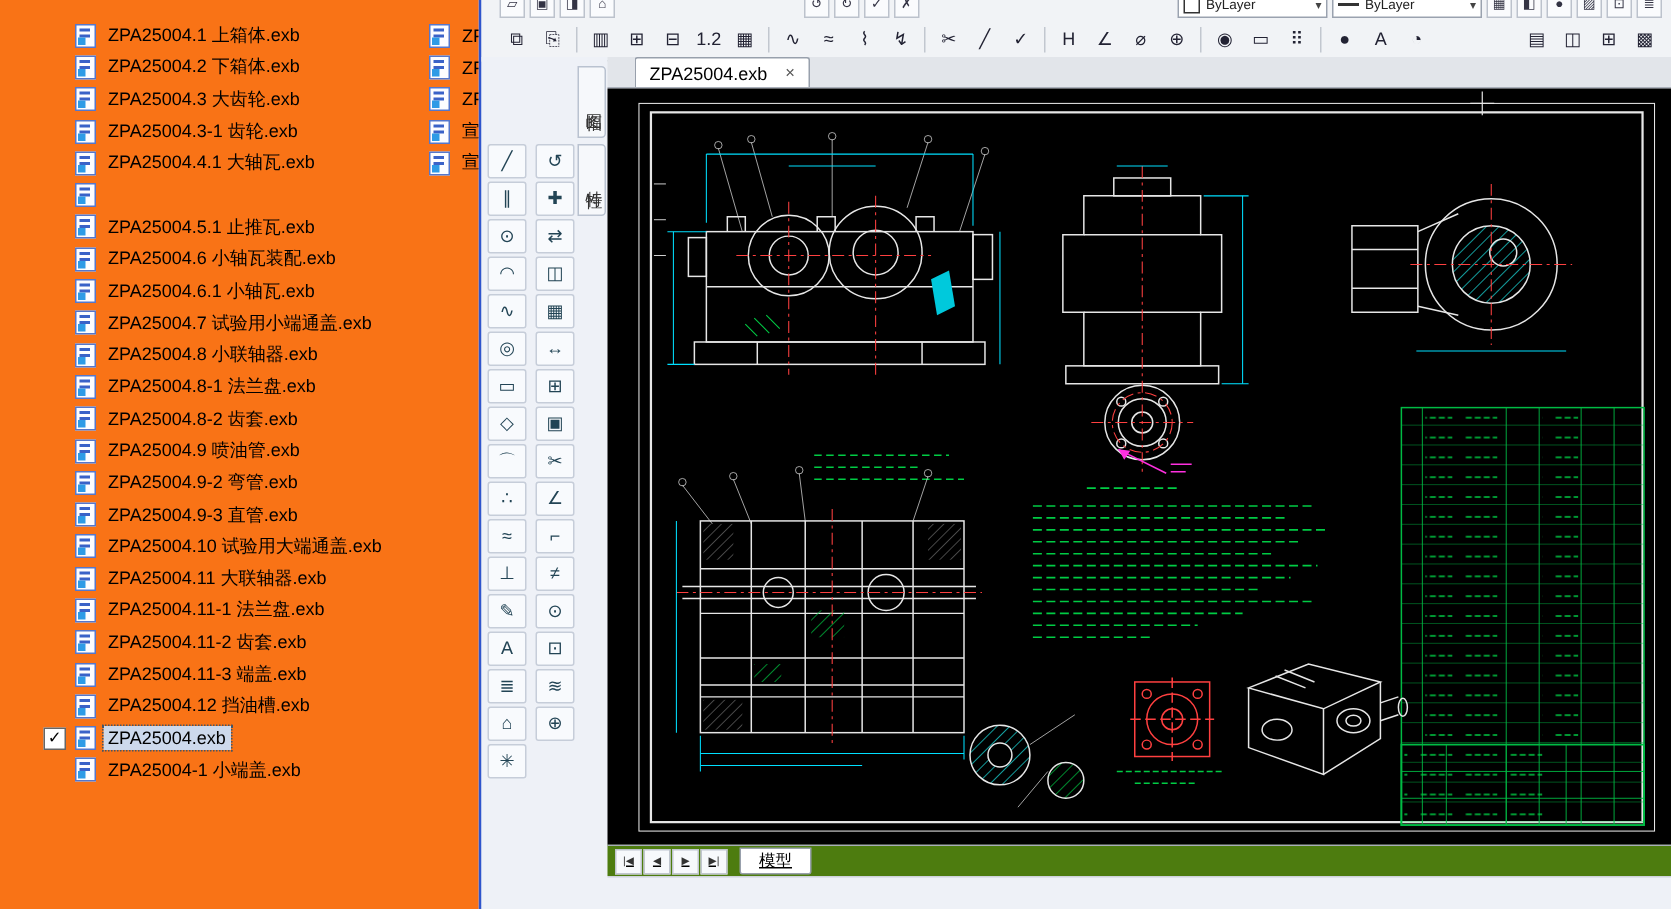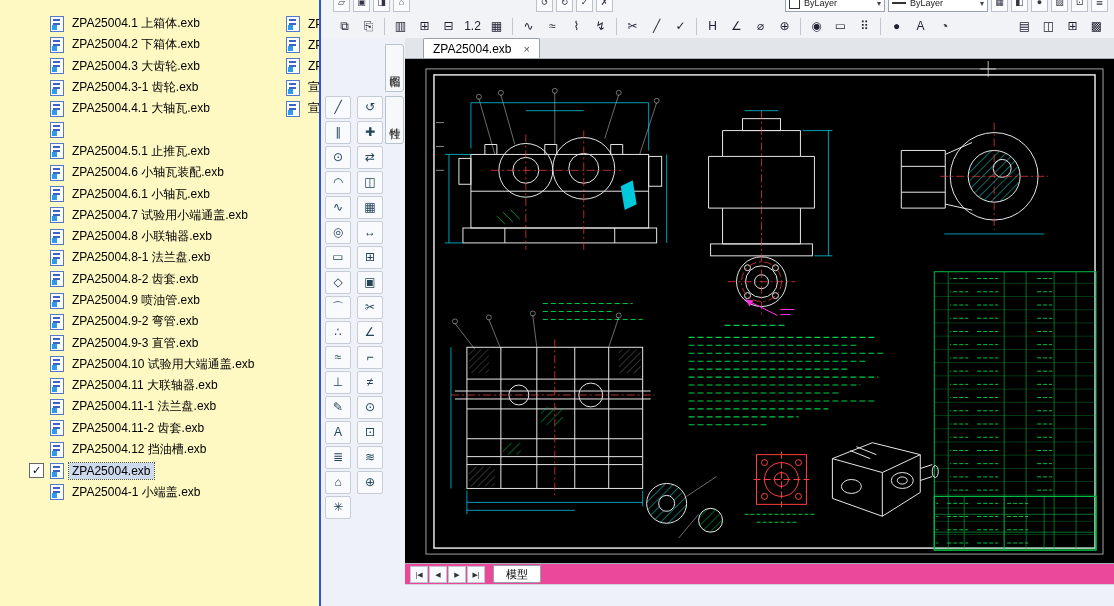--- a/index.html
+++ b/index.html
@@ -2,21 +2,21 @@
 <html><head>
 <meta charset="utf-8">
 <style>
   html,body{margin:0;padding:0;}
   body{
     width:1114px;height:606px;position:relative;overflow:hidden;
     font-family:"Liberation Sans","DejaVu Sans",sans-serif;
     background:#eef1f7;font-size:12px;color:#000;
   }
   
-  #file-panel{position:absolute;left:0;top:0;width:319px;height:606px;background:#fef9c3;z-index:3;}
+  #file-panel{position:absolute;left:0;top:0;width:319px;height:606px;background:#f97316;z-index:3;}
   #file-rows{position:relative;margin-top:13px;}
   .frow{position:relative;height:21.3px;display:flex;align-items:center;padding-left:50px;white-space:nowrap;}
   .chk{position:absolute;left:29px;top:3px;width:13px;height:13px;border:1px solid #666;background:#fff;
        font-size:11px;line-height:13px;text-align:center;color:#000;}
   .dicon{position:relative;width:12px;height:14px;background:#fdfdff;border:1px solid #5577cc;flex:0 0 auto;margin-right:5px;}
   .dicon::before{content:"";position:absolute;left:2px;top:2px;width:7px;height:2px;background:#3a62c8;
        box-shadow:0 4px 0 #3a62c8;}
   .dicon::after{content:"";position:absolute;left:1px;bottom:1px;width:5px;height:5px;background:#2e9be6;}
   .flabel{padding:1px 3px;font-size:12px;}
   .frow.selected .flabel{background:#cdd9ec;outline:1px dotted #456;}
@@ -52,22 +52,22 @@
   #vtab1{top:6px;} #vtab2{top:58px;}
   
   #canvas-col{position:absolute;left:84px;top:38px;right:0;bottom:0;display:flex;flex-direction:column;}
   #tabbar{height:20px;background:#e2e5ea;border-bottom:1px solid #aab0ba;display:flex;align-items:flex-end;
       padding-left:18px;}
   .dtab{background:#fff;border:1px solid #98a0ac;border-bottom:none;height:19px;padding:0 9px;font-size:12px;
       display:flex;align-items:center;gap:12px;border-radius:2px 2px 0 0;}
   .dtab .x{font-size:11px;color:#555;}
   #canvas{flex:1;background:#000;position:relative;overflow:hidden;}
   #canvas svg{position:absolute;inset:0;}
-  #navstrip{height:20px;background:#ec4899;border-top:1px solid #a9afba;display:flex;align-items:center;
-      gap:1px;padding-left:5px;}
+  #navstrip{height:20px;background:#4d7c0f;border-top:1px solid #a9afba;display:flex;align-items:center;
+      gap:1px;padding-left:5px;text-decoration:underline;}
   .nbtn{width:16px;height:15px;font-size:7px;line-height:15px;text-align:center;color:#333;
       border:1px solid #c0c6cf;background:#f7f9fc;}
   .mtab{margin-left:7px;height:16px;line-height:16px;padding:0 12px;background:#fff;border:1px solid #98a0ac;
       font-size:11px;border-radius:0 0 2px 2px;}
   #statusbar{height:21px;background:#eef1f7;border-top:1px solid #ced3db;}
 </style>
 </head>
 <body>
 
 <div id="file-panel">
@@ -143,20 +143,24 @@
         <span class="dicon"></span>
         <span class="flabel">ZPA25004.11 大联轴器.exb</span>
       </div>
       <div class="frow">
         <span class="dicon"></span>
         <span class="flabel">ZPA25004.11-1 法兰盘.exb</span>
       </div>
       <div class="frow">
         <span class="dicon"></span>
         <span class="flabel">ZPA25004.11-2 齿套.exb</span>
+      </div>
+      <div class="frow">
+        <span class="dicon"></span>
+        <span class="flabel">ZPA25004.11-3 端盖.exb</span>
       </div>
       <div class="frow">
         <span class="dicon"></span>
         <span class="flabel">ZPA25004.12 挡油槽.exb</span>
       </div>
       <div class="frow selected">
         <span class="chk">✓</span>
         <span class="dicon"></span>
         <span class="flabel">ZPA25004.exb</span>
       </div>

